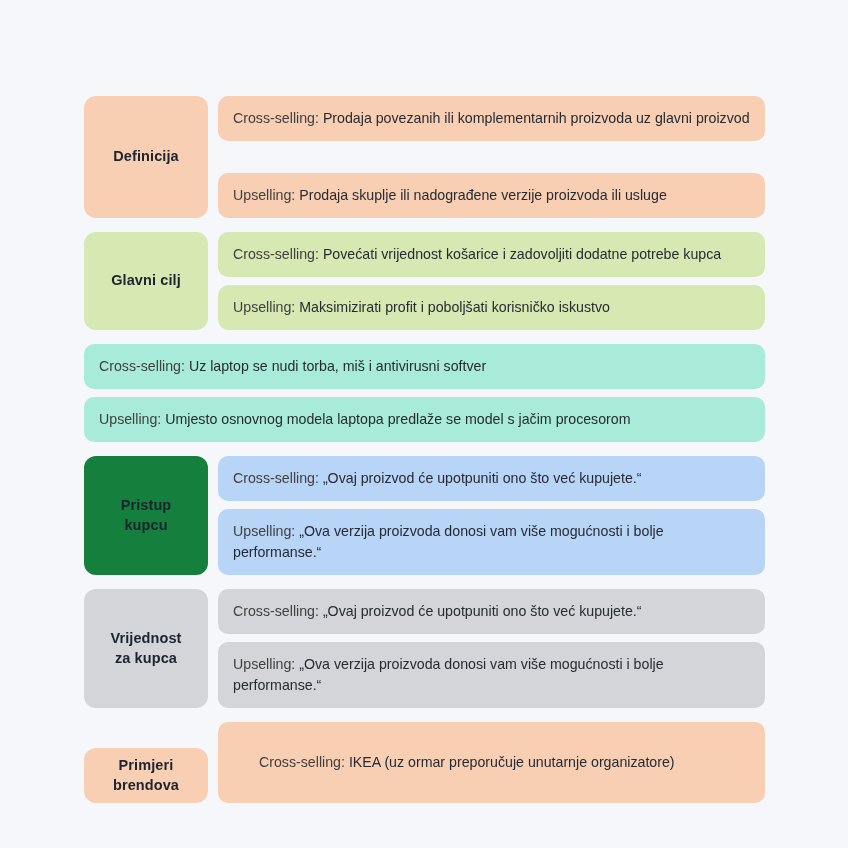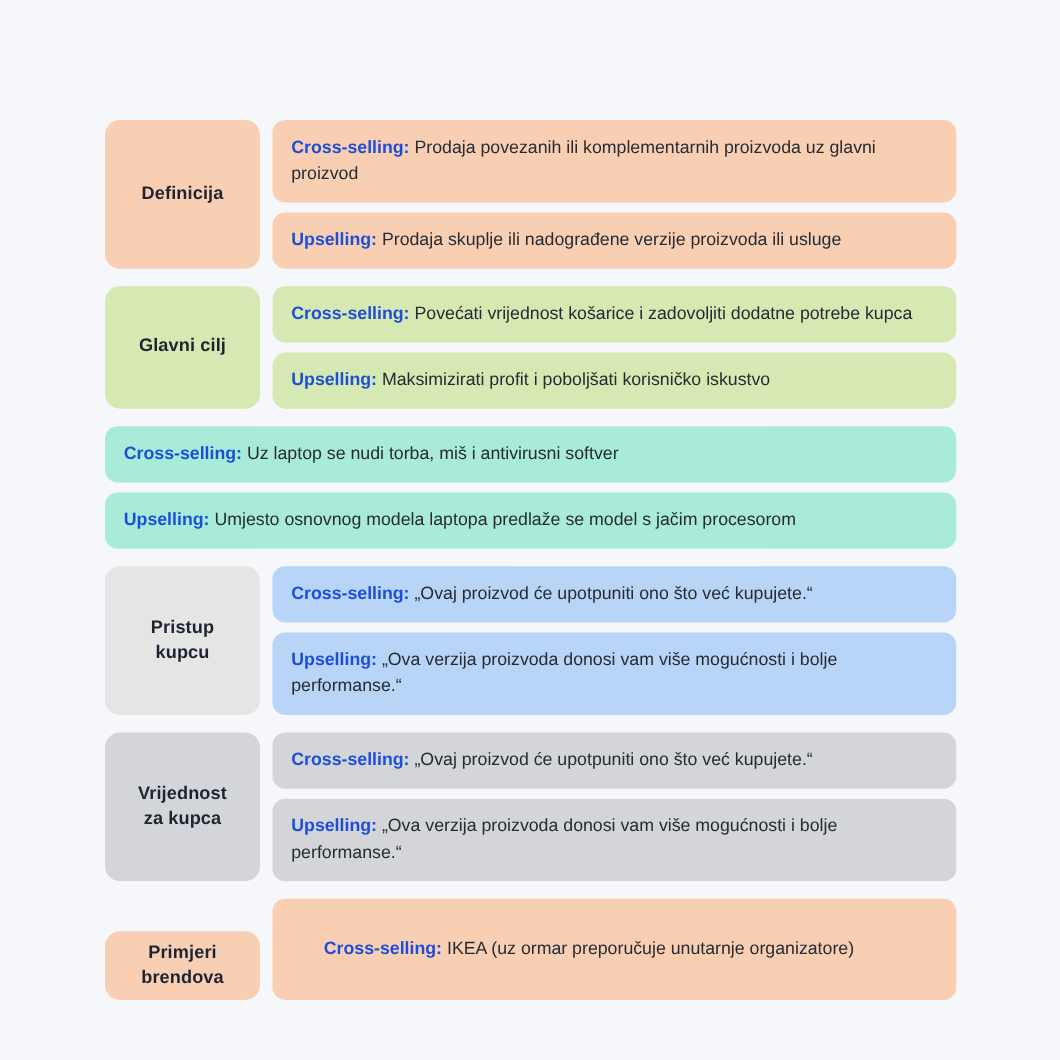--- a/index.html
+++ b/index.html
@@ -64,39 +64,39 @@
     padding: 12px 14px 12px 15px;
     font-size: 14.2px;
     line-height: 1.48;
     color: #262b33;
     display: flex;
     align-items: center;
     flex: 1 1 auto;
   }
 
   .item .k {
-    font-weight: bold;
-    color: #1d4ed8;
+    font-weight: normal;
+    color: #404040;
   }
 
   .item .v { font-weight: normal; }
 </style>
 </head>
 <body style="background: rgb(246, 247, 251);">
 
 <div id="comparison-table">
     <div class="row">
       <div class="label-cell" style="background: rgb(249, 207, 180); --c: #f9cfb4;">
         <div class="label-text">Definicija</div>
       </div>
       <div class="content-cell">
         <div class="item" style="background: rgb(249, 207, 180);">
           <div><span class="k">Cross-selling:</span> <span class="v">Prodaja povezanih ili komplementarnih proizvoda uz glavni proizvod</span></div>
         </div>
-        <div class="item" style="background: rgb(249, 207, 180);">
+        <div class="item" style="background: rgb(249, 207, 180); margin-top: 24px;">
           <div><span class="k">Upselling:</span> <span class="v">Prodaja skuplje ili nadograđene verzije proizvoda ili usluge</span></div>
         </div>
       </div>
     </div>
     <div class="row">
       <div class="label-cell" style="background: rgb(214, 233, 178); --c: #d6e9b2;">
         <div class="label-text">Glavni cilj</div>
       </div>
       <div class="content-cell">
         <div class="item" style="background: rgb(214, 233, 178);">
@@ -111,21 +111,21 @@
       <div class="content-cell">
         <div class="item" style="background: rgb(168, 235, 216);">
           <div><span class="k">Cross-selling:</span> <span class="v">Uz laptop se nudi torba, miš i antivirusni softver</span></div>
         </div>
         <div class="item" style="background: rgb(168, 235, 216);">
           <div><span class="k">Upselling:</span> <span class="v">Umjesto osnovnog modela laptopa predlaže se model s jačim procesorom</span></div>
         </div>
       </div>
     </div>
     <div class="row">
-      <div class="label-cell" style="background: #e5e5e5; --c: #b8d4f7;">
+      <div class="label-cell" style="background: #15803d; --c: #b8d4f7;">
         <div class="label-text">Pristup
 kupcu</div>
       </div>
       <div class="content-cell">
         <div class="item" style="background: rgb(184, 212, 247);">
           <div><span class="k">Cross-selling:</span> <span class="v">„Ovaj proizvod će upotpuniti ono što već kupujete.“</span></div>
         </div>
         <div class="item" style="background: rgb(184, 212, 247);">
           <div><span class="k">Upselling:</span> <span class="v">„Ova verzija proizvoda donosi vam više mogućnosti i bolje performanse.“</span></div>
         </div>

